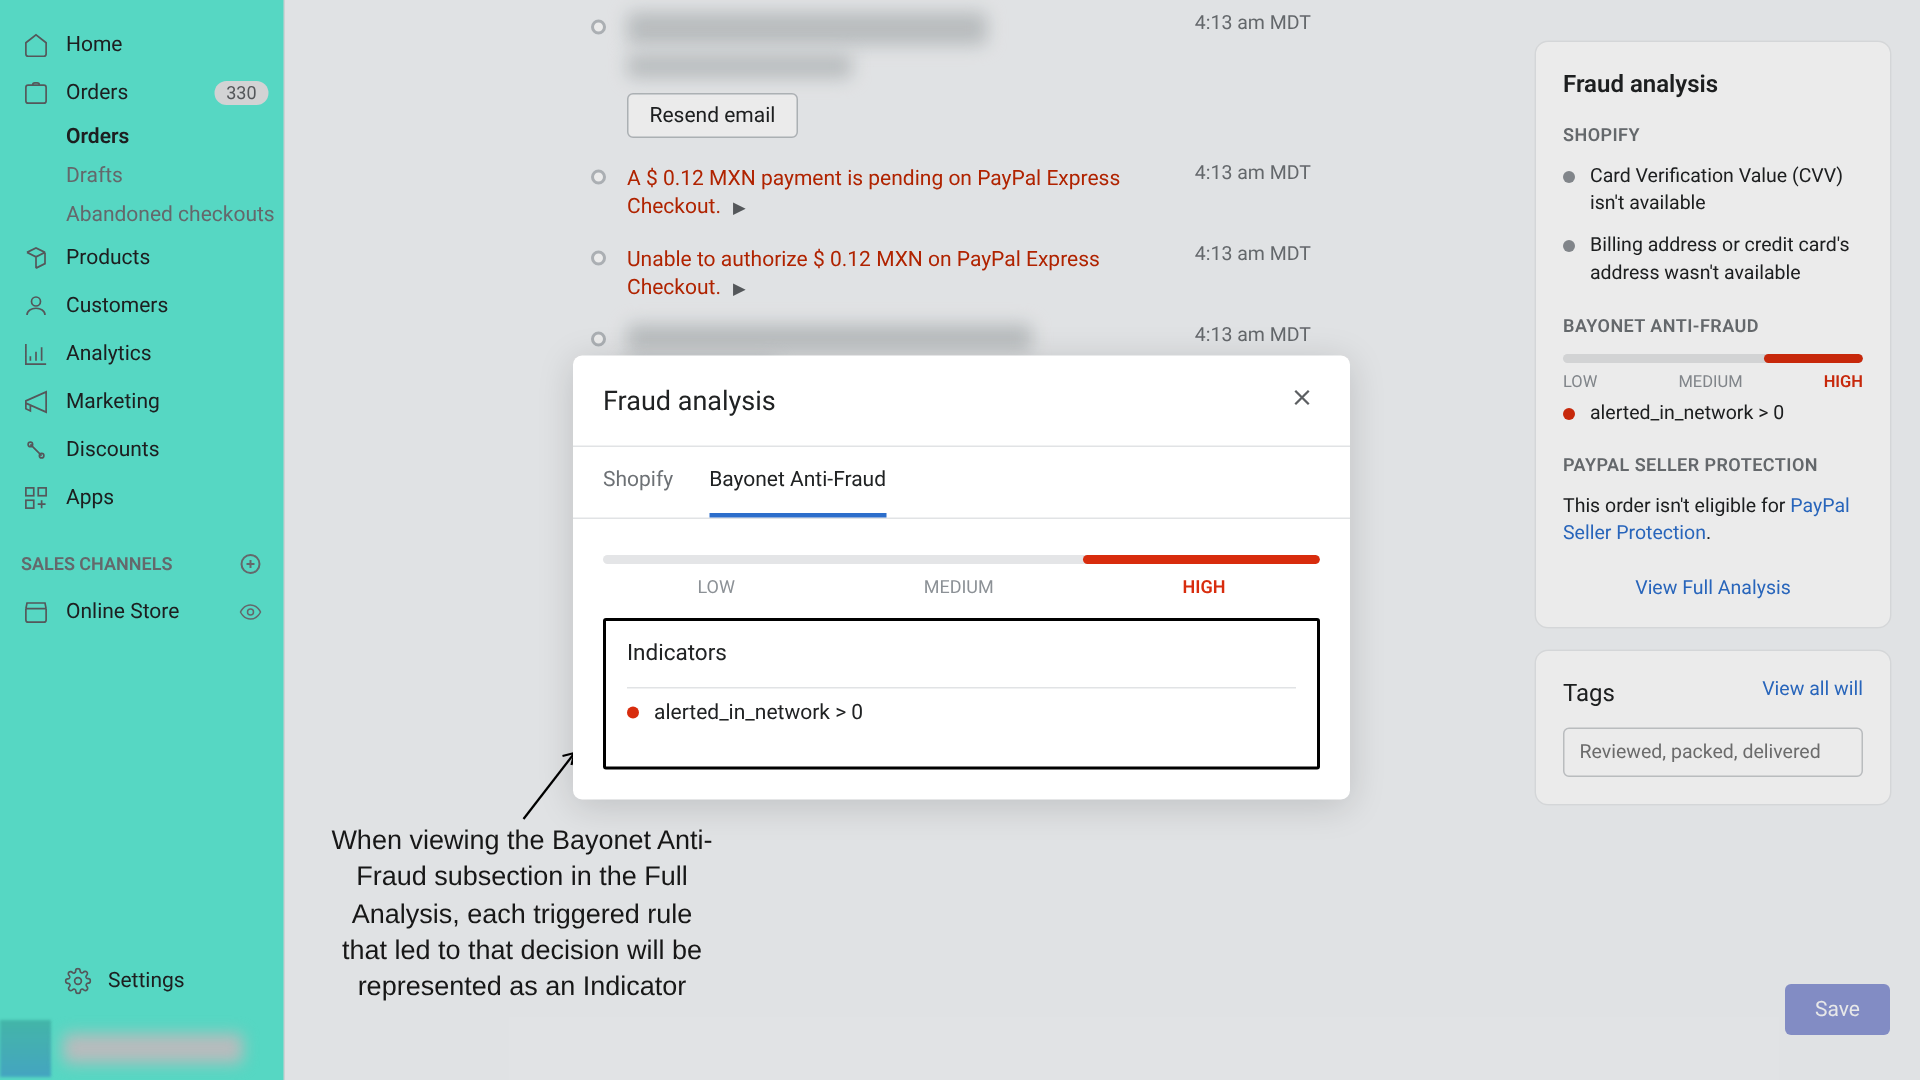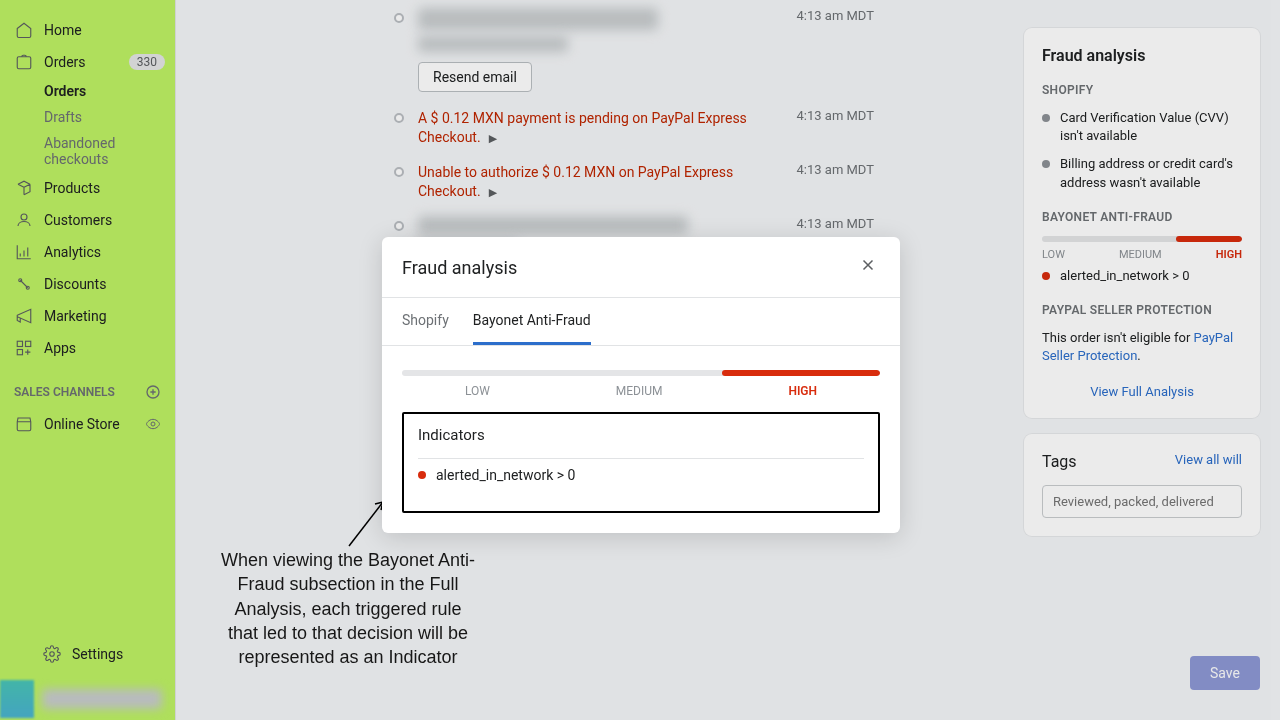--- a/index.html
+++ b/index.html
@@ -1,18 +1,18 @@
 <!DOCTYPE html>
 <html><head>
 <meta charset="utf-8">
 <style>
 * { margin: 0; padding: 0; box-sizing: border-box; font-family: -apple-system, BlinkMacSystemFont, "Segoe UI", Roboto, sans-serif; }
 body { background: #f4f6f8; width: 1280px; height: 720px; overflow: hidden; position: relative; }
 
-.sidebar { position: absolute; left: 0; top: 0; width: 176px; height: 720px; background: #bef264; border-right: 1px solid #e1e3e5; padding-top: 14px; }
+.sidebar { position: absolute; left: 0; top: 0; width: 190px; height: 720px; background: #5eead4; border-right: 1px solid #e1e3e5; padding-top: 14px; }
 .nav-item { display: flex; align-items: center; padding: 6px 14px; color: #202223; font-size: 14px; cursor: pointer; position: relative; }
 .nav-icon { width: 20px; height: 20px; margin-right: 10px; display: flex; align-items: center; justify-content: center; }
 .nav-icon svg { width: 18px; height: 18px; stroke: #5c5f62; fill: none; stroke-width: 1.5; }
 .nav-badge { position: absolute; right: 10px; background: #e4e5e7; color: #5c5f62; font-size: 12px; padding: 1px 8px; border-radius: 10px; text-align: center; }
 .sub-nav { padding-left: 44px; }
 .sub-nav .nav-item { padding: 5px 0; font-size: 14px; color: #6d7175; }
 .sub-nav .nav-item.sub-active { color: #202223; font-weight: 600; }
 
 .section-header { display: flex; align-items: center; justify-content: space-between; padding: 8px 14px; color: #6d7175; font-size: 12px; font-weight: 600; margin-top: 12px; }
 .section-header .plus-icon { width: 16px; height: 16px; }
@@ -133,32 +133,32 @@
     <span class="nav-icon">
         <svg viewBox="0 0 24 24">
           <path d="M3 3v18h18M7 14v4m5-8v8m5-12v12"></path>
         </svg>
       </span>
     <span class="nav-label">Analytics</span>
   </div>
   <div class="nav-item">
     <span class="nav-icon">
         <svg viewBox="0 0 24 24">
+          <path d="M3 11l18-8v18L3 13v-2zm0 2v5l4 2v-5"></path>
+        </svg>
+      </span>
+    <span class="nav-label">Marketing</span>
+  </div>
+  <div class="nav-item">
+    <span class="nav-icon">
+        <svg viewBox="0 0 24 24">
           <path d="M7 7l10 10M9 7a2 2 0 11-4 0 2 2 0 014 0zm10 10a2 2 0 11-4 0 2 2 0 014 0z"></path>
         </svg>
       </span>
     <span class="nav-label">Discounts</span>
-  </div>
-  <div class="nav-item">
-    <span class="nav-icon">
-        <svg viewBox="0 0 24 24">
-          <path d="M3 11l18-8v18L3 13v-2zm0 2v5l4 2v-5"></path>
-        </svg>
-      </span>
-    <span class="nav-label">Marketing</span>
   </div>
   <div class="nav-item">
     <span class="nav-icon">
         <svg viewBox="0 0 24 24">
           <rect x="3" y="3" width="7" height="7"></rect>
           <rect x="14" y="3" width="7" height="7"></rect>
           <rect x="3" y="14" width="7" height="7"></rect>
           <path d="M17 14v7m-3.5-3.5h7"></path>
         </svg>
       </span>

